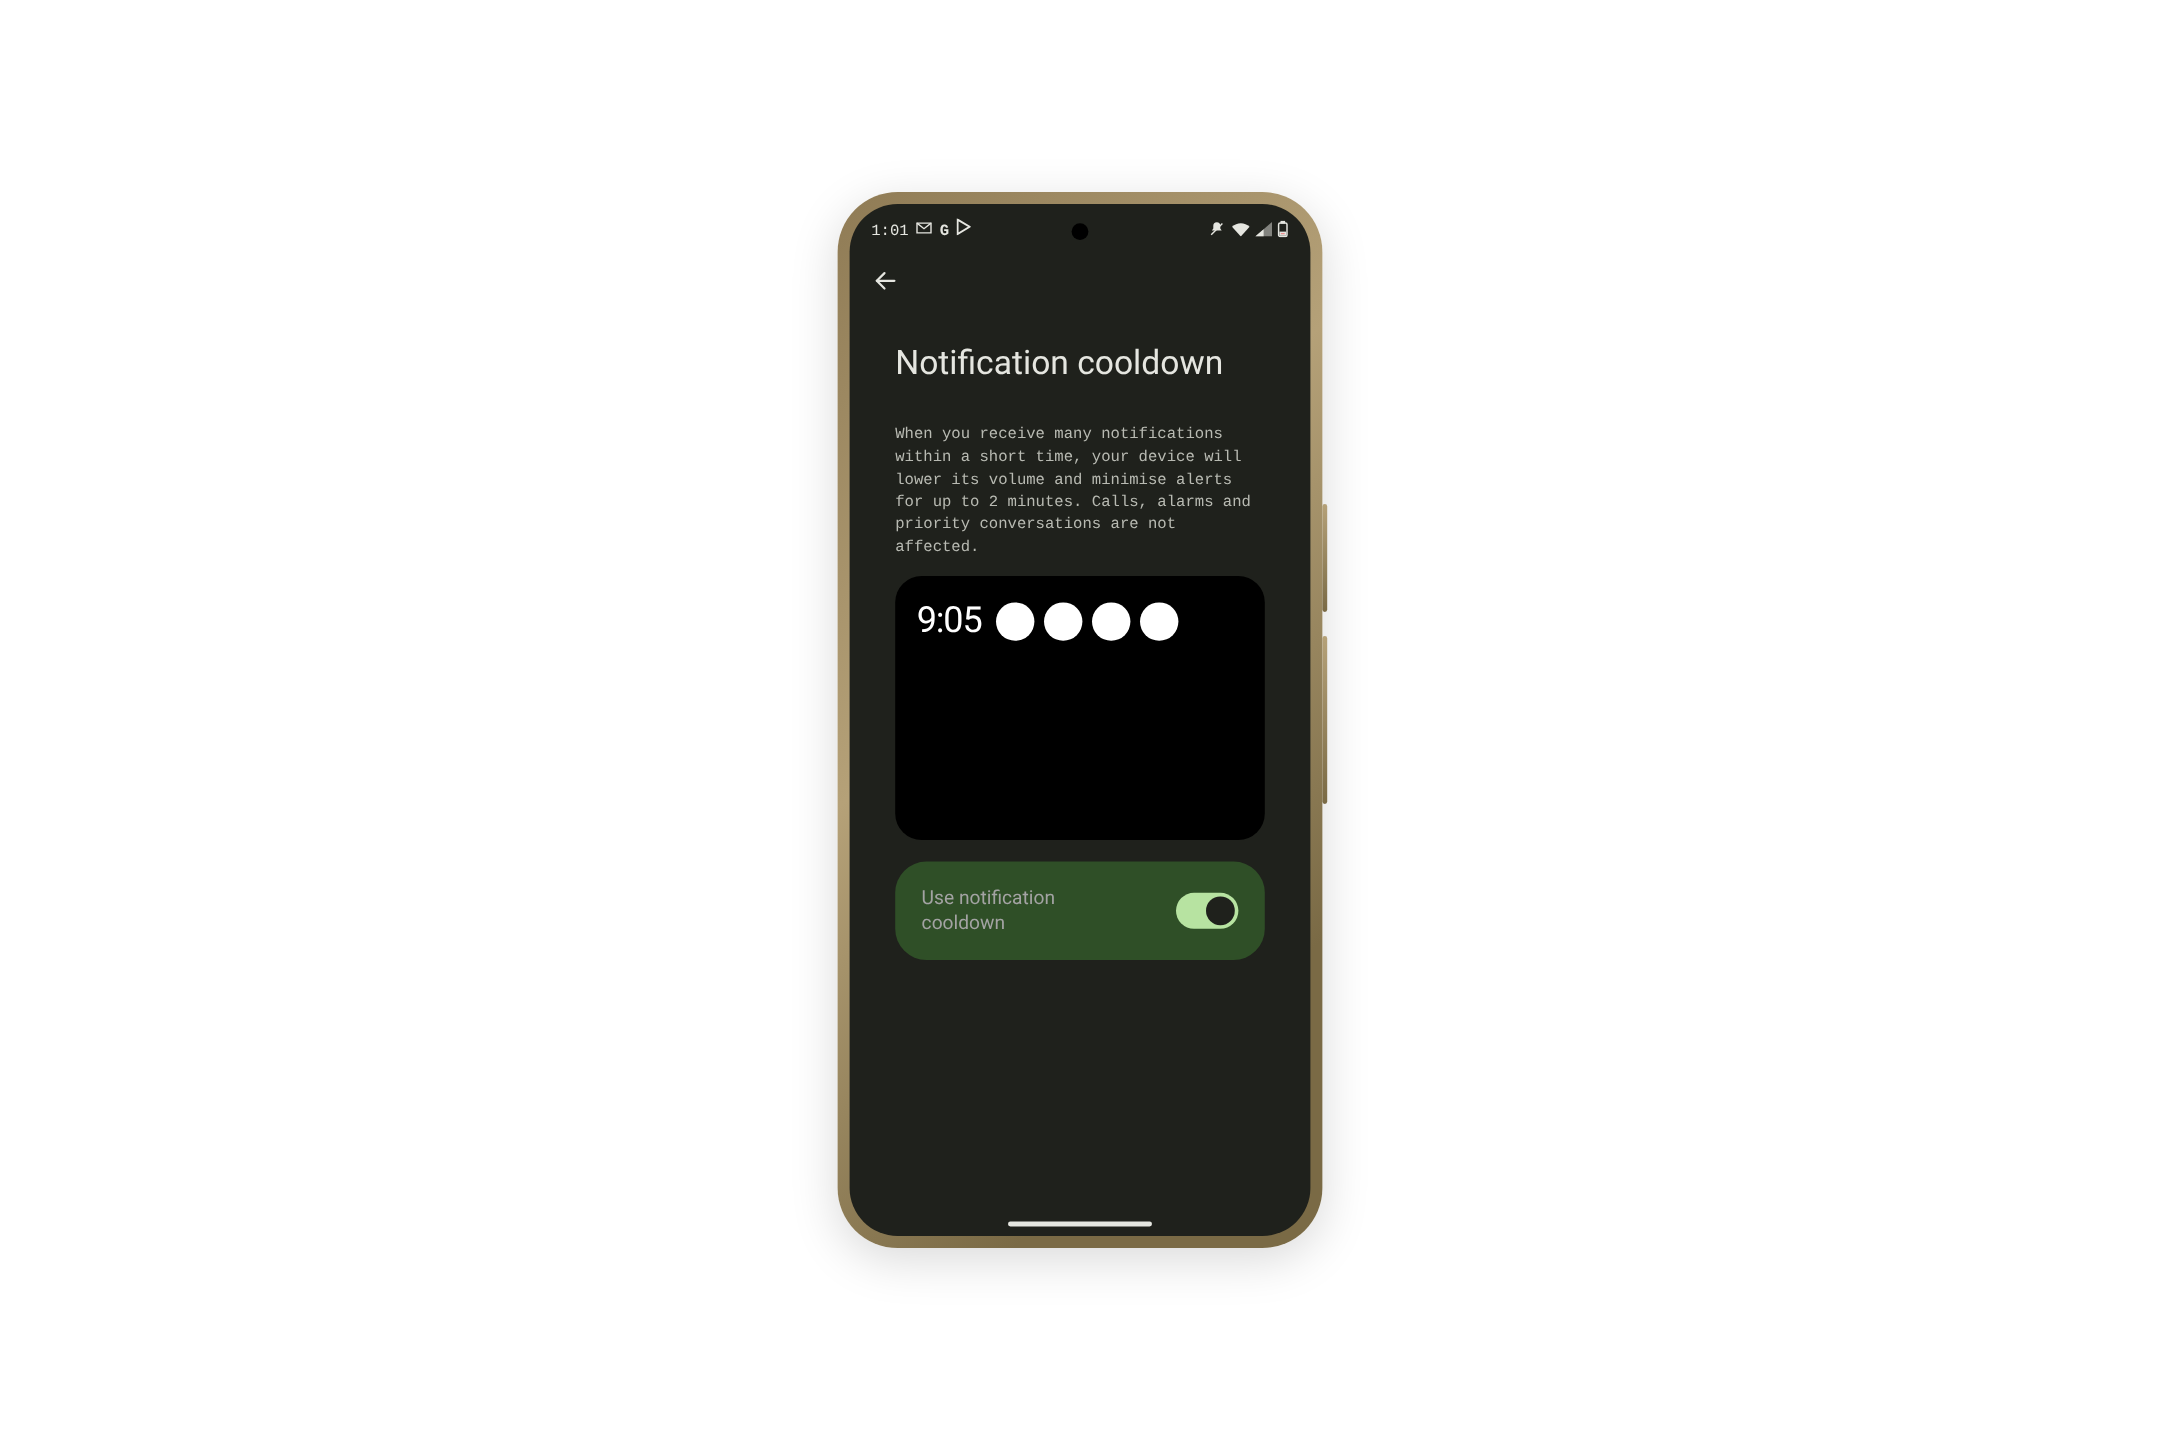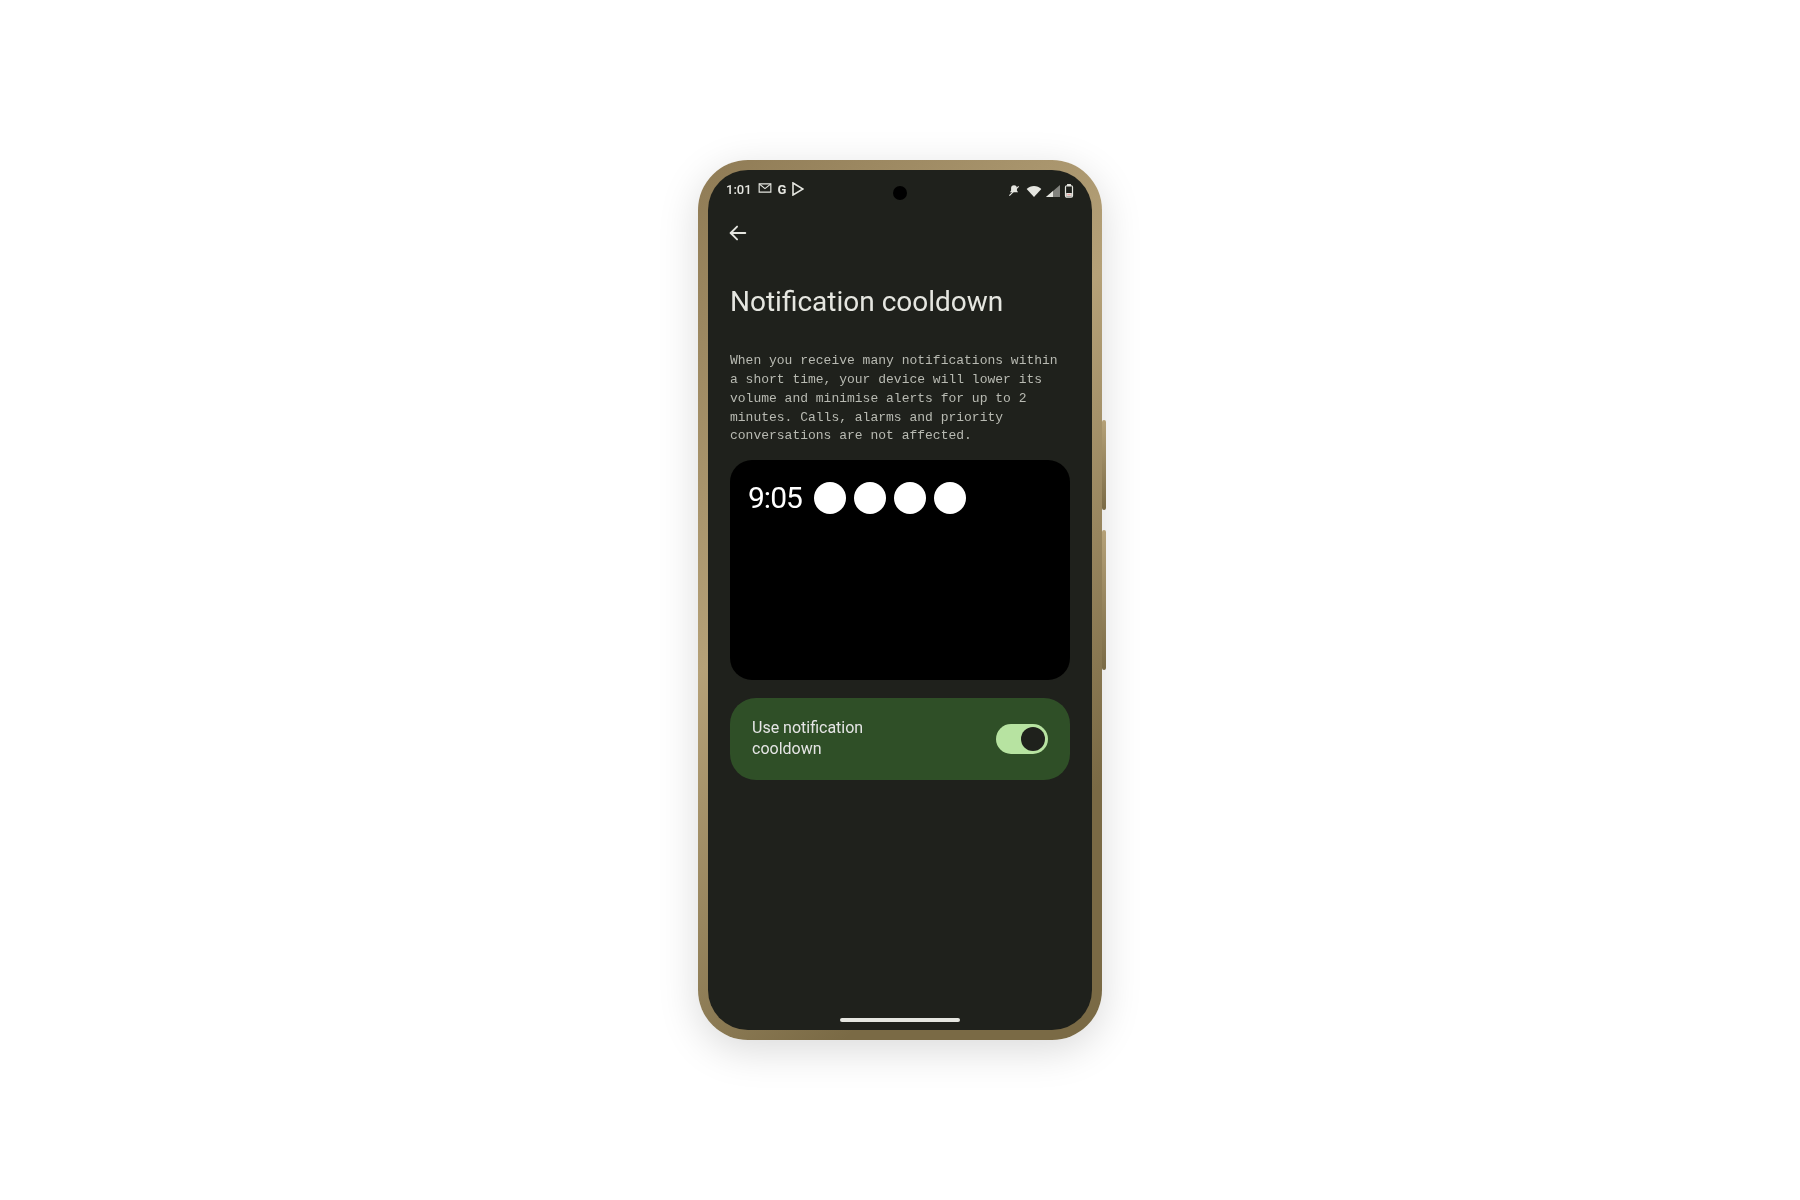--- a/index.html
+++ b/index.html
@@ -55,34 +55,34 @@
   }
   .status-bar {
     display:flex;
     justify-content:space-between;
     align-items:center;
     padding:12px 18px 4px;
     font-size:13px;
     font-weight:500;
     color:#e5e6e0;
   }
-  .status-left { display:flex; align-items:flex-start; gap:6px; }
+  .status-left { display:flex; align-items:flex-end; gap:6px;font-family:Liberation Mono, monospace; }
   .status-right { display:flex; align-items:center; gap:4px; }
   .status-right svg { display:block; }
   .back-row { padding:14px 14px 0; }
   .back-btn {
     width:32px;
     height:32px;
     display:flex;
     align-items:center;
     justify-content:center;
     color:#e5e6e0;
     cursor:pointer;
   }
-  .content { padding: 36px 22px 0; }
+  .content { padding: 36px 38px 0; }
   .page-title {
     font-size:28px;
     font-weight:400;
     color:#e5e6e0;
     margin-bottom:34px;
   }
   .desc {
     font-size:13px;
     line-height:1.45;
     color:#b8bab2;
@@ -116,21 +116,21 @@
     margin-top:18px;
     background:#2f4f27;
     border-radius:26px;
     padding:20px 22px;
     display:flex;
     align-items:center;
     justify-content:space-between;
     cursor:pointer;
   }
   .toggle-label {
-    color:#e5e5e5;
+    color:#a3a3a3;
     font-size:16px;
     line-height:1.3;
     max-width:170px;
   }
   .switch {
     width:52px;
     height:30px;
     background:#b7e3a1;
     border-radius:15px;
     position:relative;

